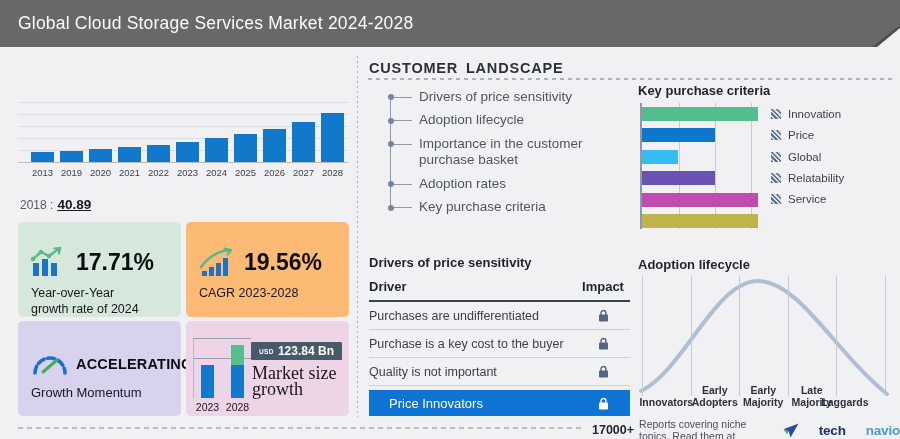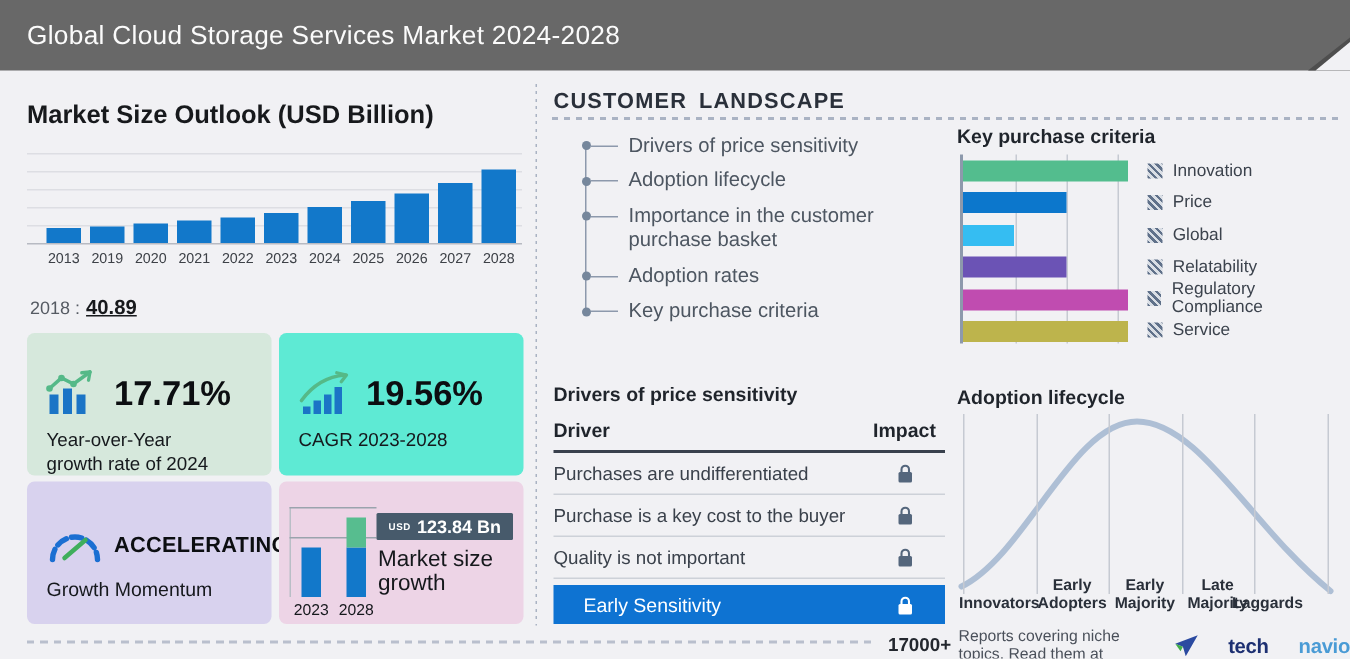--- a/index.html
+++ b/index.html
@@ -46,21 +46,21 @@
   .mini .g2{position:absolute;left:0;top:20px;width:58px;height:1px;background:#9aa3ad;}
   .mini .b23{position:absolute;left:8px;bottom:0;width:13px;height:33px;background:#1278ca;}
   .mini .b28b{position:absolute;left:38px;bottom:0;width:13px;height:33px;background:#1278ca;}
   .mini .b28g{position:absolute;left:38px;bottom:33px;width:13px;height:20px;background:#57bd8f;}
   .mini-years{position:absolute;left:7px;top:80px;width:70px;display:flex;}
   .mini-years span{width:29px;text-align:center;font-size:10.5px;color:#15181c;}
   .badge{position:absolute;left:65px;top:21px;height:18px;background:#475a6b;color:#fff;
          display:flex;align-items:center;gap:4px;padding:0 8px;border-radius:1px;}
   .badge .usd{font-size:6.5px;font-weight:700;letter-spacing:.4px;}
   .badge b{font-size:12px;}
-  .card-growth .sub{left:66px;top:44px;font-size:15px;line-height:16px;}
+  .card-growth .sub{left:66px;top:44px;font-size:18px;line-height:16px;font-family:Liberation Serif, serif;}
 
   
   .vdiv{position:absolute;left:357px;top:56px;width:1px;height:361px;
         background:repeating-linear-gradient(180deg,#aab3c3 0 2px,transparent 2px 5px);}
   .mid{position:absolute;left:358px;top:55px;width:274px;height:365px;}
   .cl-title{position:absolute;left:11px;top:5px;font-size:14.5px;font-weight:700;
             color:#2a303a;letter-spacing:.8px;word-spacing:3px;}
   .hdash{position:absolute;left:368px;top:78px;width:524px;height:1.5px;
          background:repeating-linear-gradient(90deg,#aab3c3 0 4px,transparent 4px 8px);}
   .cl-list{position:absolute;left:11px;top:30px;width:256px;}
@@ -115,21 +115,20 @@
 
 <div class="page">
 
   <div class="header">
     <span class="title">Global Cloud Storage Services Market 2024-2028</span>
     <div class="curl-dark"></div>
     <div class="curl-bg"></div>
   </div>
 
   <div class="left">
-    <div class="ms-title">Market Size Outlook (USD Billion)</div>
 
     <div class="ms-chart">
       <div class="ms-grid" style="top:0"></div>
       <div class="ms-grid" style="top:12px"></div>
       <div class="ms-grid" style="top:24px"></div>
       <div class="ms-grid" style="top:36px"></div>
       <div class="ms-grid" style="top:48px"></div>
       <div class="ms-base"></div>
       <div class="ms-bars" id="msBars">
           <div class="ms-bar" style="height: 9.6px; background: rgb(18, 120, 202);"></div>
@@ -178,21 +177,21 @@
             <path d="M30 2 L24.5 2.5 M30 2 L29 7.5" stroke="#55b988" stroke-width="2.2" stroke-linecap="round"></path>
           </svg>
         </span>
         <div class="big">17.71%</div>
         <div class="sub">
           <span>Year-over-Year</span><br>
           <span>growth rate of 2024</span>
         </div>
       </div>
 
-      <div class="card" style="background:#5eead4">
+      <div class="card" style="background:#fdba74">
         <span class="icon">
           <svg width="40" height="32" viewBox="0 0 40 32">
             <rect x="4" y="25" width="5" height="5" fill="#1b74c6"></rect>
             <rect x="11" y="21" width="5" height="9" fill="#1b74c6"></rect>
             <rect x="18" y="17" width="5" height="13" fill="#1b74c6"></rect>
             <rect x="25" y="12" width="5" height="18" fill="#1b74c6"></rect>
             <path d="M3 21 C 11 10, 20 5, 32 4" fill="none" stroke="#55b988" stroke-width="2.4" stroke-linecap="round"></path>
             <path d="M33 4 L26.5 2.5 M33 4 L29.5 8.5" stroke="#55b988" stroke-width="2.2" stroke-linecap="round"></path>
           </svg>
         </span>
@@ -278,21 +277,21 @@
             <span>Quality is not important</span>
             <span class="lock">
   <svg width="11" height="13" viewBox="0 0 11 13">
     <path d="M3 6 V4 a2.5 2.5 0 0 1 5 0 V6" fill="none" stroke="currentColor" stroke-width="1.4"></path>
     <rect x="1" y="5.6" width="9" height="7" rx="1" fill="currentColor"></rect>
   </svg>
 </span>
           </div>
         </div>
       <div class="ps-hl" style="background: rgb(14, 115, 210);">
-        <span>Early Sensitivity</span>
+        <span>Price Innovators</span>
         <span class="lock">
   <svg width="11" height="13" viewBox="0 0 11 13">
     <path d="M3 6 V4 a2.5 2.5 0 0 1 5 0 V6" fill="none" stroke="currentColor" stroke-width="1.4"></path>
     <rect x="1" y="5.6" width="9" height="7" rx="1" fill="currentColor"></rect>
   </svg>
 </span>
       </div>
     </div>
   </div>
 
@@ -319,24 +318,20 @@
             <span class="swatch"></span>
             <span>Price</span>
           </div>
           <div class="kpc-li">
             <span class="swatch"></span>
             <span>Global</span>
           </div>
           <div class="kpc-li">
             <span class="swatch"></span>
             <span>Relatability</span>
-          </div>
-          <div class="kpc-li">
-            <span class="swatch"></span>
-            <span>Regulatory Compliance</span>
           </div>
           <div class="kpc-li">
             <span class="swatch"></span>
             <span>Service</span>
           </div>
         </div>
     </div>
 
     <div class="al-title">Adoption lifecycle</div>
     <div class="al-chart" id="alChart">

